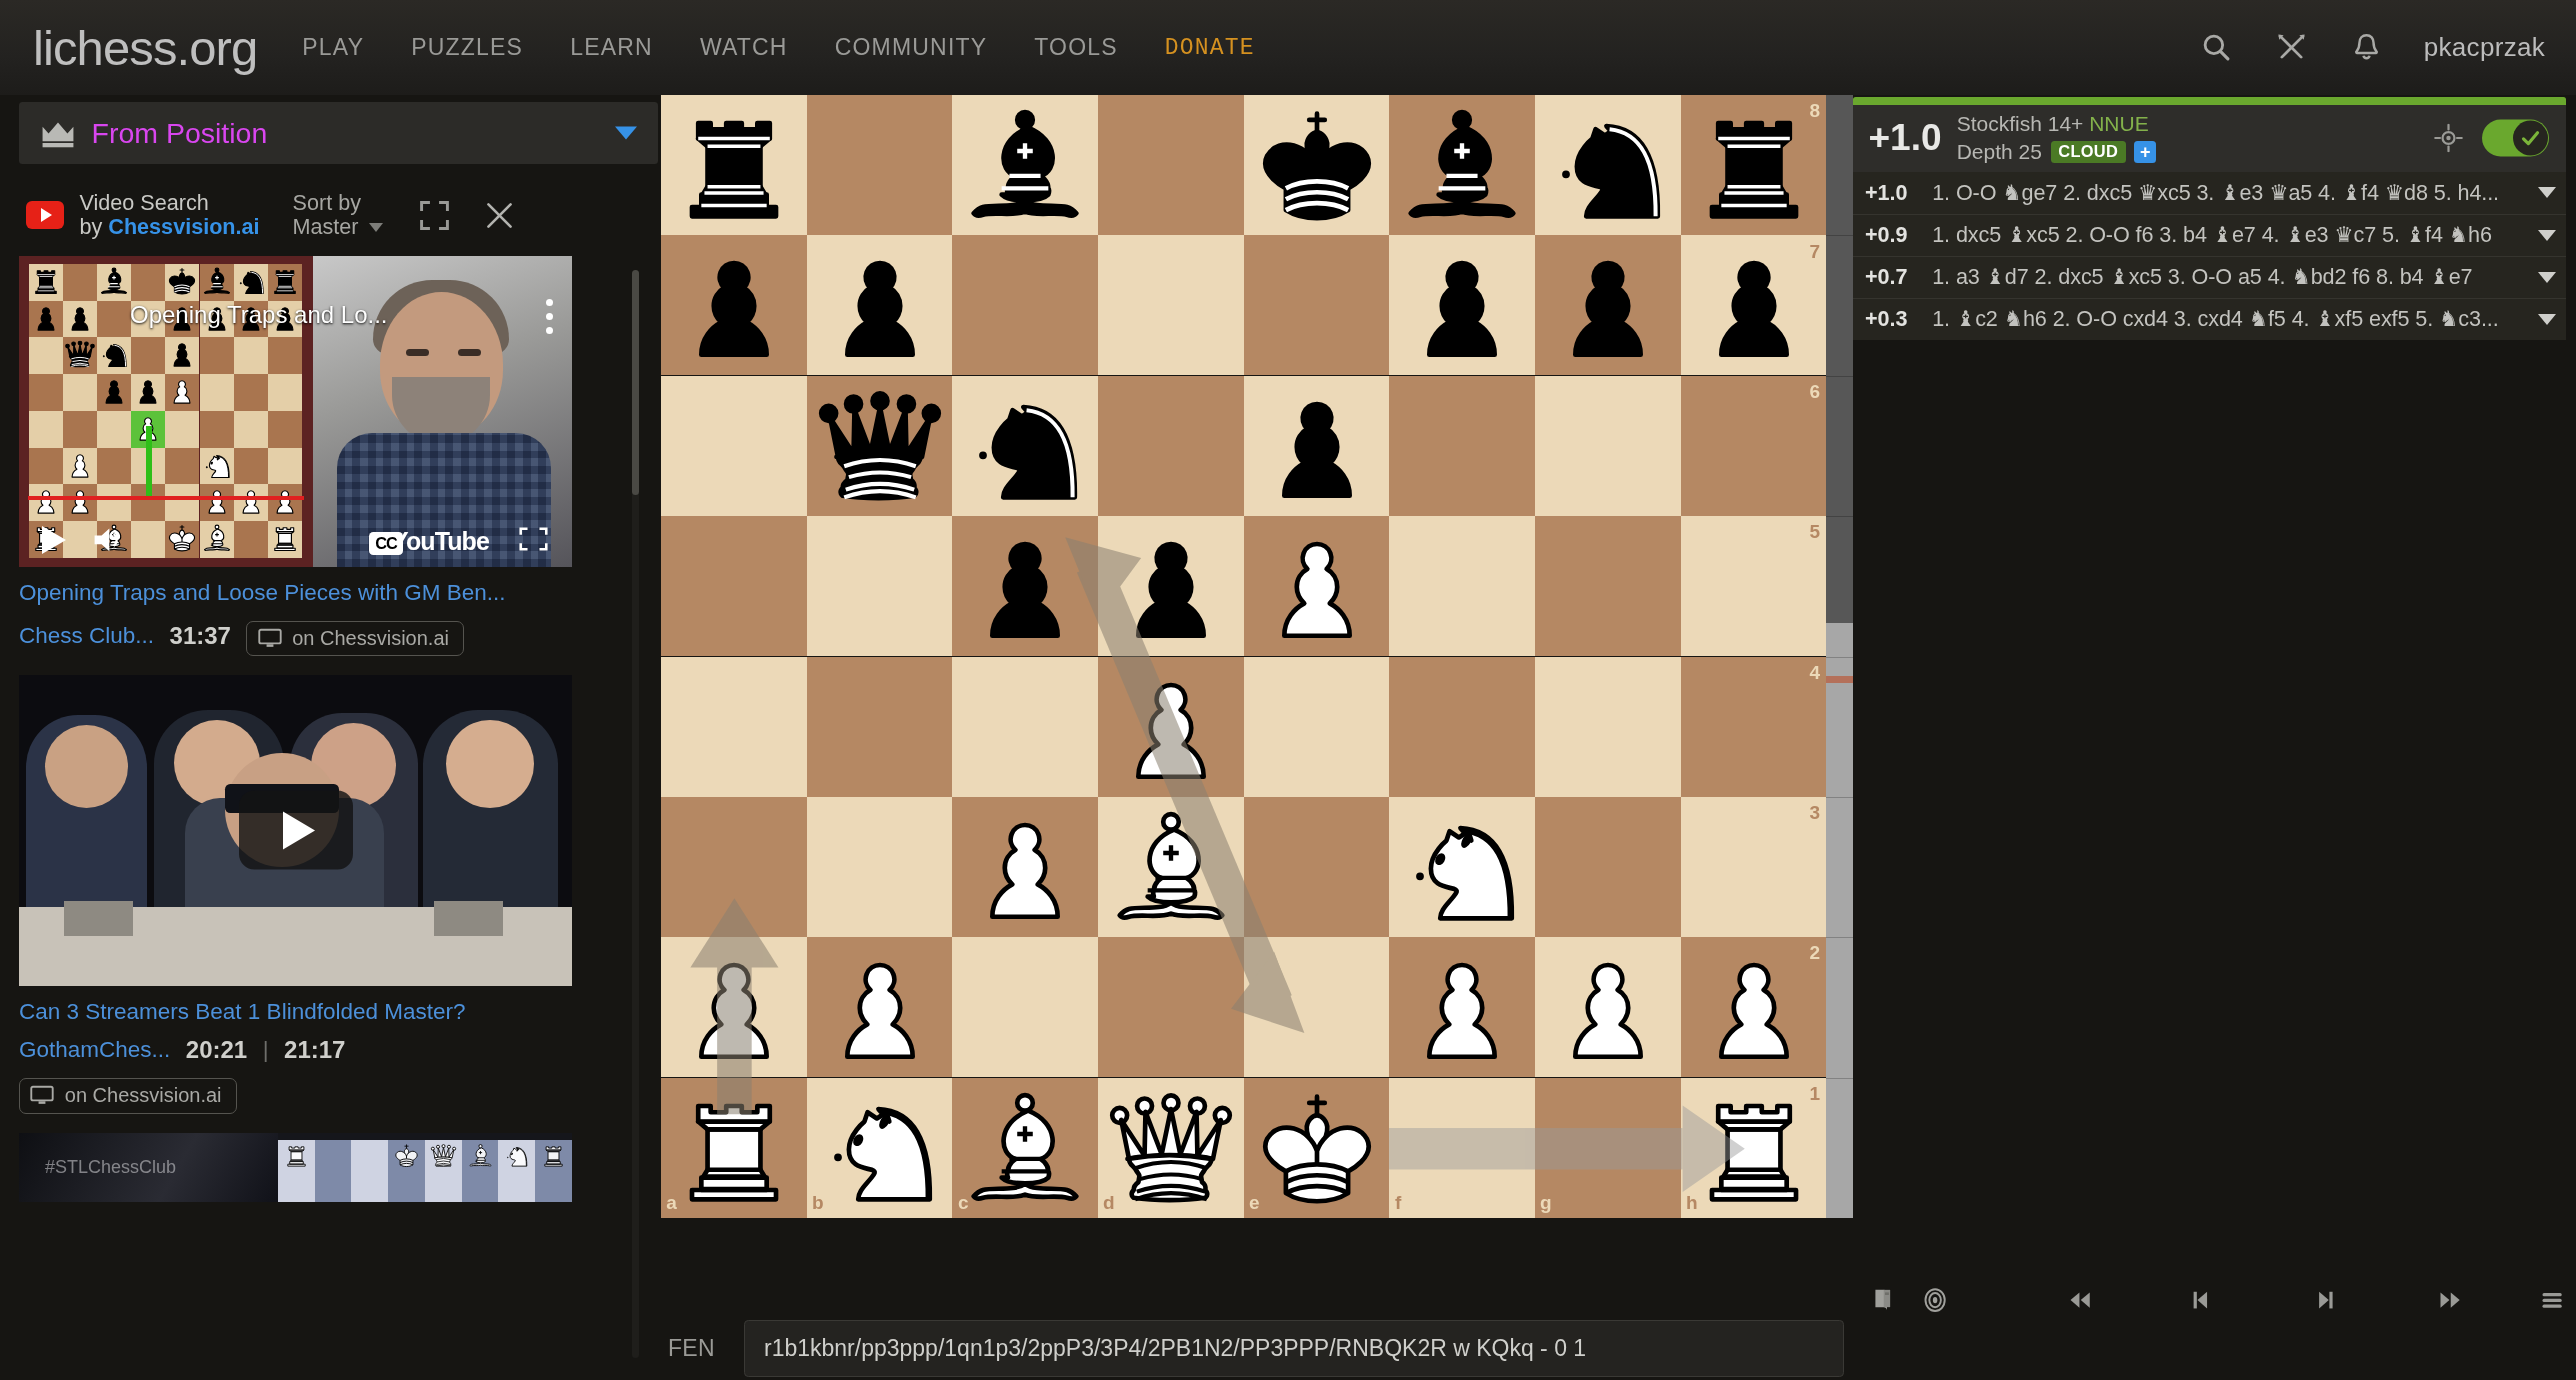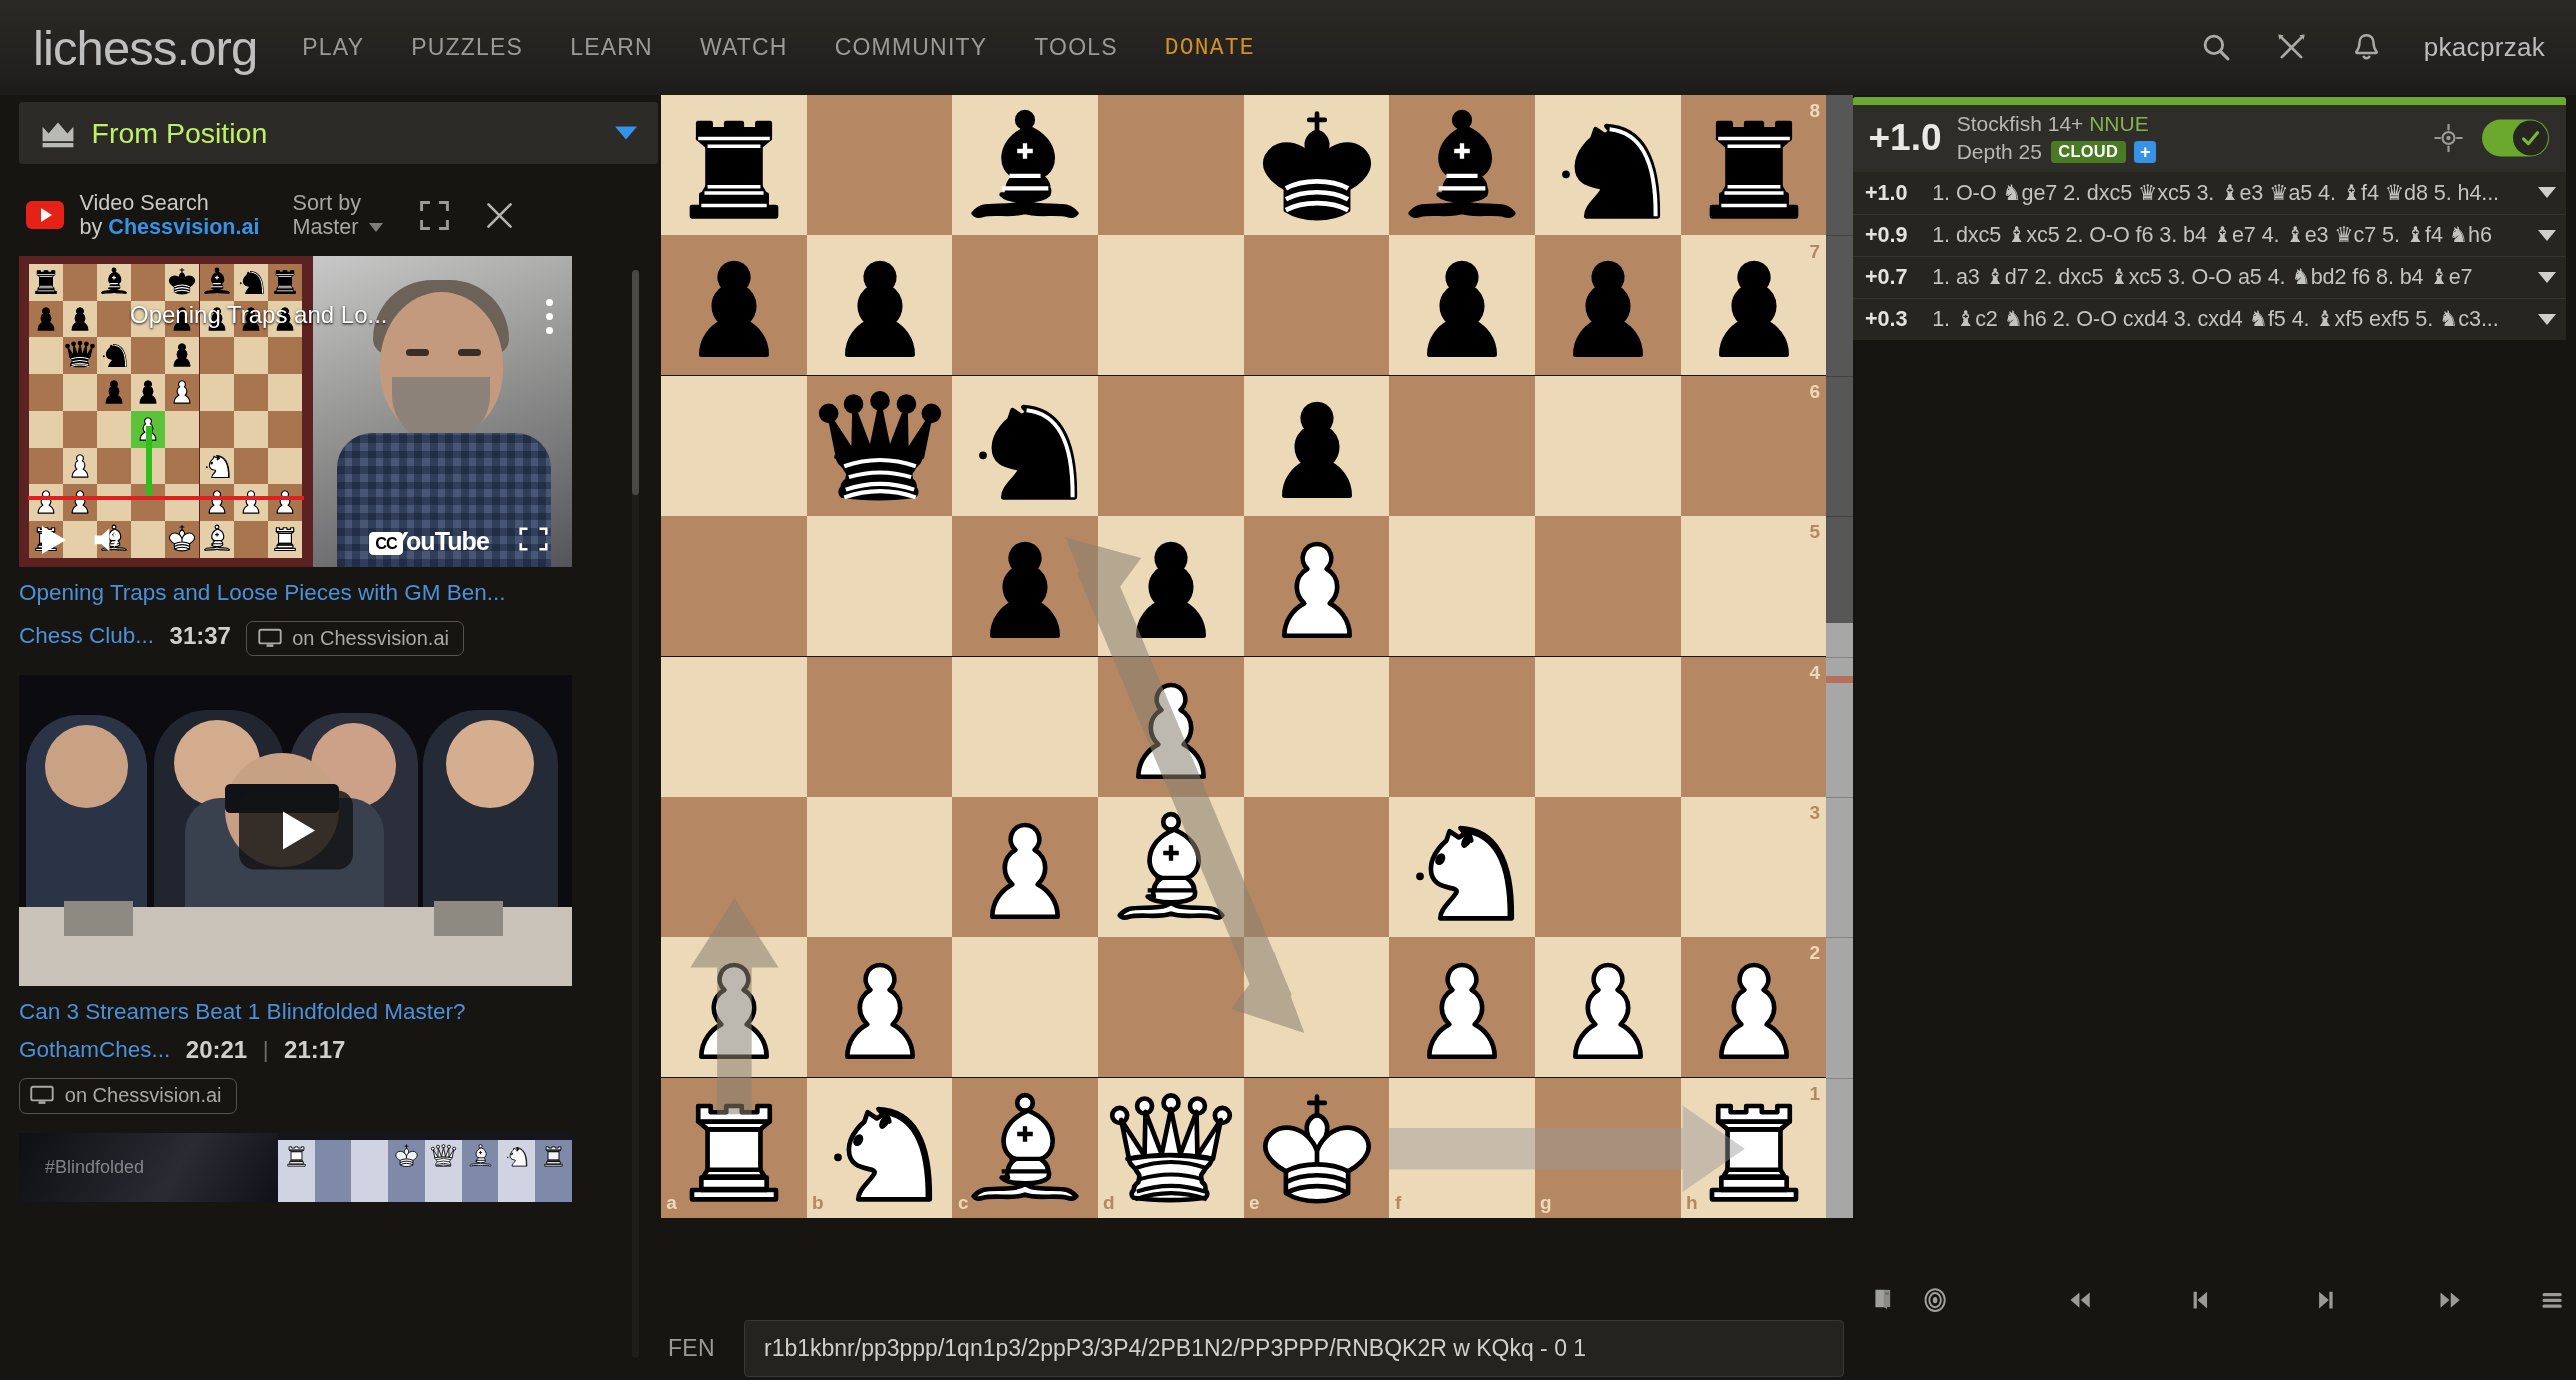--- a/index.html
+++ b/index.html
@@ -39,21 +39,21 @@
   #left-sidebar {
     position: absolute; left: 19px; top: 102px; width: 639px; height: 1175px;
     background: #161512;
   }
   #study-chapter-bar {
     width: 639px; height: 62px; background: #2c2b28; border-radius: 3.5px;
     display: flex; align-items: center; padding: 0 21px; cursor: pointer;
     position: relative;
   }
   #study-chapter-bar .crown { width: 36px; height: 29px; margin-right: 15.5px; }
-  #study-chapter-name { font-size: 28.5px; color: #bef264; }
+  #study-chapter-name { font-size: 28.5px; color: #d946ef; }
   #study-chapter-bar .chev {
     position: absolute; right: 21px; top: 50%; transform: translateY(-50%);
     width: 0; height: 0; border-left: 11.2px solid transparent;
     border-right: 11.2px solid transparent; border-top: 13px solid #3692e7;
   }
 
   #video-panel { margin-top: 22.5px; width: 620px; position: relative; }
   #video-panel-header { display: flex; align-items: center; height: 57px; padding-left: 7px; }
   #yt-badge {
     width: 38px; height: 28px; background: #e62117; border-radius: 6px;
@@ -743,21 +743,21 @@
                 </svg>
             </span>
             <span>on Chessvision.ai</span>
           </span>
         </div>
       </div>
 
       <div class="video-card">
         <div id="thumb3">
           <div id="t3-room"></div>
-          <div id="t3-hash">#Blindfolded</div>
+          <div id="t3-hash">#STLChessClub</div>
           <div id="t3-board">
               <div class="t3sq" style="left: 0px; top: 0px; background: rgb(207, 211, 226);">
                 <div style="position: absolute; left: 3.5px; top: 1.7px; width: 29px; height: 29px; opacity: 0.9;"><svg viewBox="0 0 45 45">
                     <g fill="#ffffff" stroke="#000000" stroke-width="1.5" stroke-linejoin="round">
                       <path d="M9 39h27v-3H9z"></path>
                       <path d="M12.5 32l1.5-2.5h17l1.5 2.5z"></path>
                       <path d="M12 36v-4h21v4z"></path>
                       <path d="M14 29.5v-13h17v13z"></path>
                       <path d="M14 16.5L11 14h23l-3 2.5z"></path>
                       <path d="M11 14V9h4v2h5V9h5v2h5V9h4v5z"></path>

